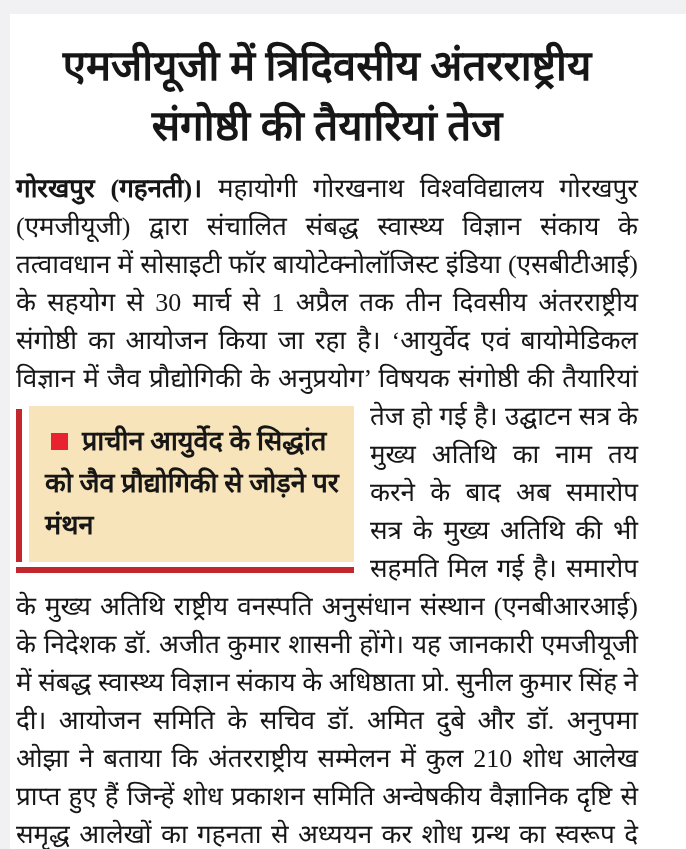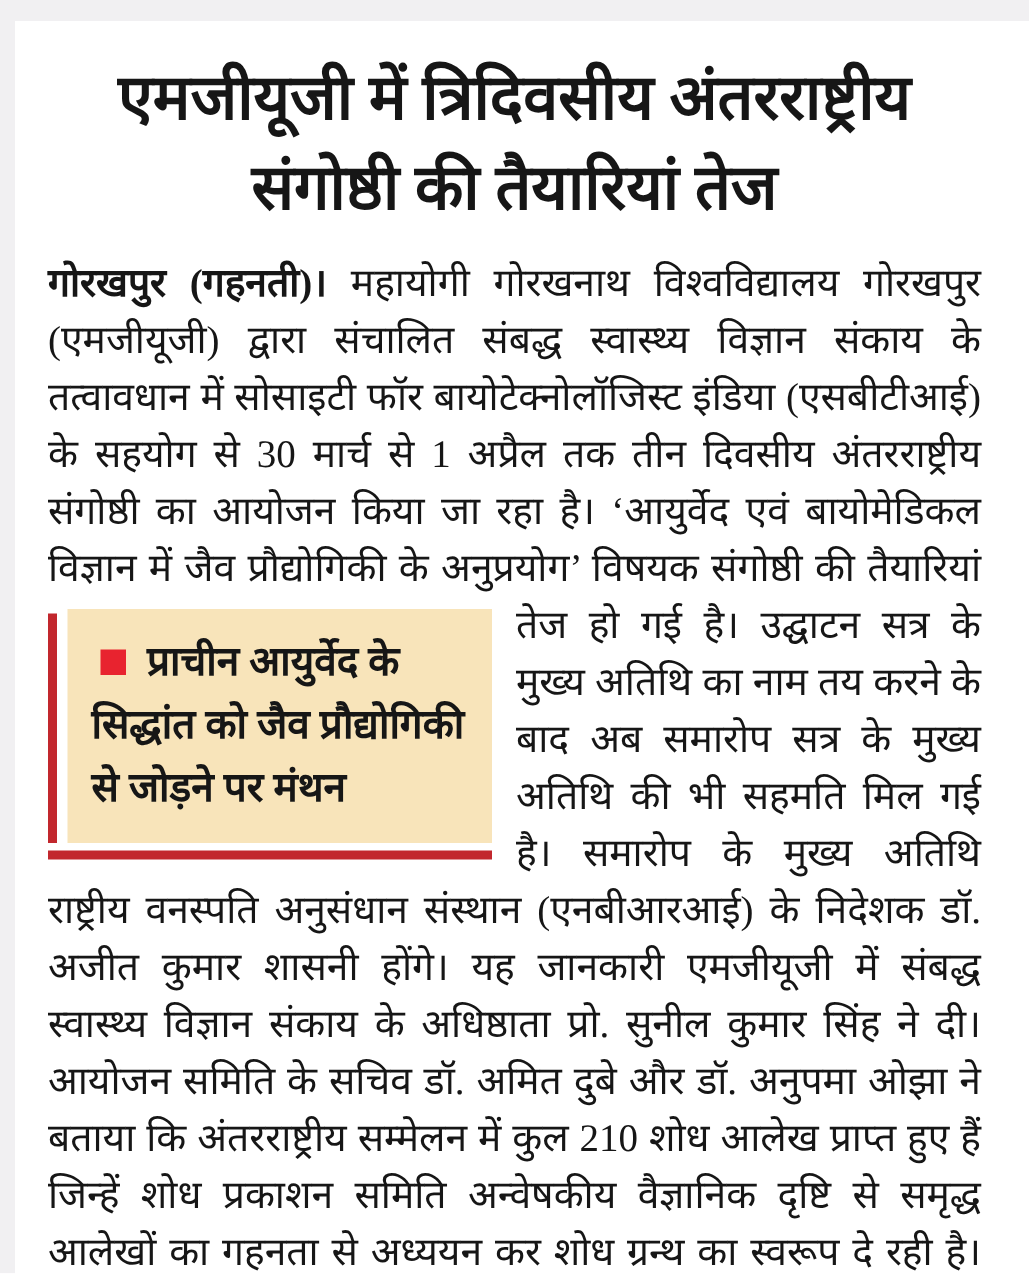--- a/index.html
+++ b/index.html
@@ -23,21 +23,21 @@
   .edge-top {
     position:absolute; top:0; left:0; right:0; height:14px;
     background: var(--edge);
   }
   .edge-left {
     position:absolute; top:0; left:0; bottom:0; width:10px;
     background: var(--edge);
   }
   .content {
     position:absolute;
-    top:14px; left:16px;
+    top:14px; left:0;
     width:660px; height:835px;
     padding: 18px 22px 0 16px;
   }
   .headline {
     font-size: 42px;
     line-height: 60px;
     font-weight: bold;
     text-align: center;
     color: var(--text);
     margin: 4px 6px 14px 6px;
@@ -46,21 +46,21 @@
     font-size: 26px;
     line-height: 38px;
     text-align: justify;
     color: var(--text);
   }
   .dateline {
     font-weight: bold;
   }
   .inset-wrap {
     float: left;
-    width: 296px;
+    width: 338px;
     position: relative;
     margin: 8px 16px 8px 0;
     padding: 0 0 11px 13px;
     font-family: Liberation Serif, serif;
   }
   .inset-wrap::before {
     content:"";
     position:absolute;
     left:0; top:3px; bottom:11px;
     width:6px;

